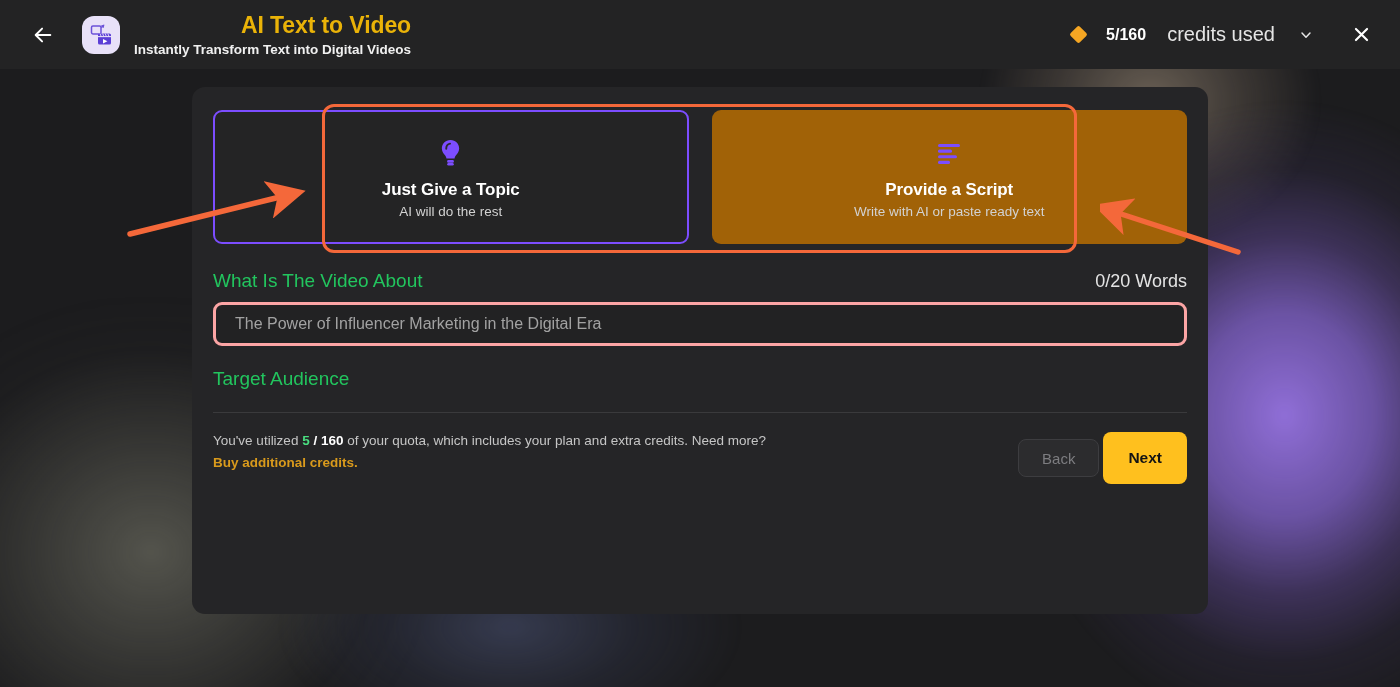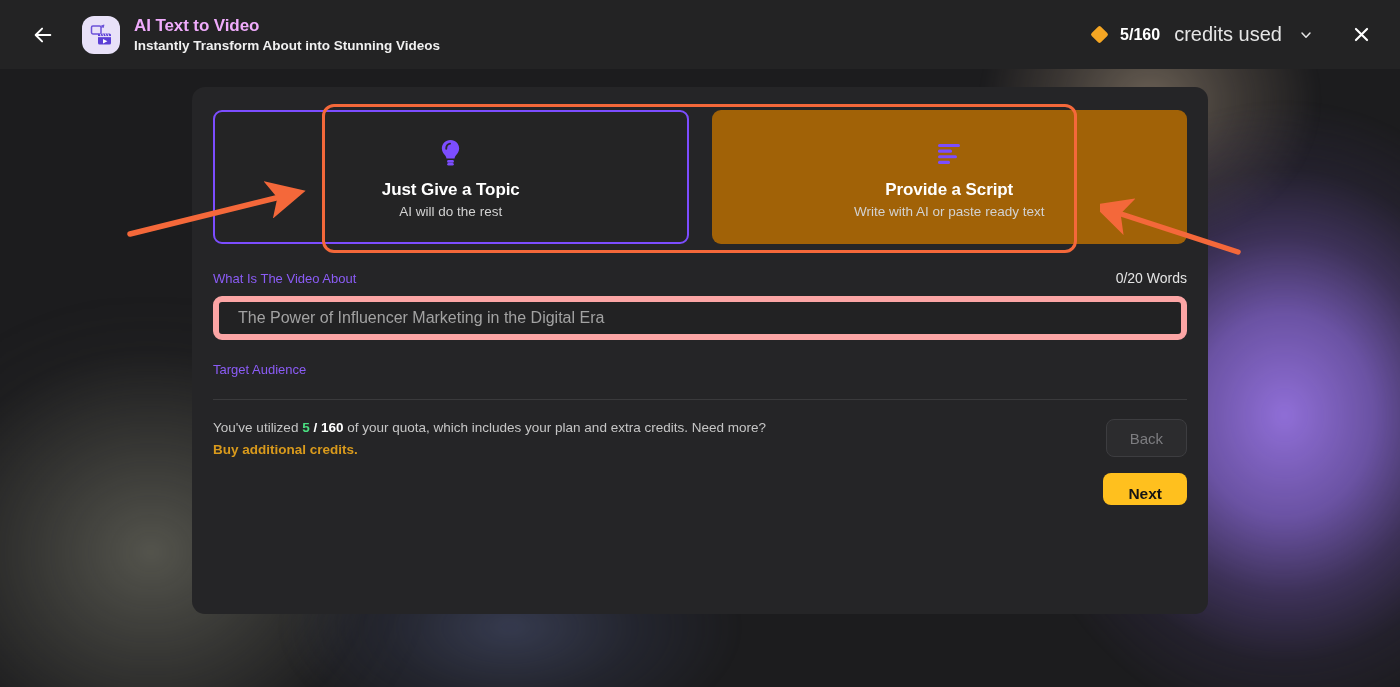--- a/index.html
+++ b/index.html
@@ -97,43 +97,44 @@
   .logo-badge {
     width: 38px; height: 38px;
     margin-left: 22px;
     border-radius: 12px;
     background: #e8e1f8;
     display: flex; align-items: center; justify-content: center;
     flex: 0 0 auto;
   }
   .title-block { margin-left: 14px; }
   .app-title {
-    font-size: 17px;
-    font-weight: bold;
-    color: #f0abfc;
+    font-size: 23px;
+    font-weight: bold;
+    color: #eab308;
     letter-spacing: -0.1px;
     line-height: 1.25;
+    text-align: right;
   }
   .app-sub {
     font-size: 13.5px;
     font-weight: bold;
     color: #f0f0f0;
     line-height: 1.3;
     margin-top: 1px;
   }
   .header-right {
     margin-left: auto;
     display: flex;
     align-items: center;
     padding-right: 26px;
   }
   .credit-chip {
     display: flex;
     align-items: center;
-    gap: 14px;
+    gap: 21px;
     cursor: pointer;
   }
   .diamond {
     width: 13px; height: 13px;
     background: #f5a623;
     transform: rotate(45deg);
     border-radius: 2px;
     flex: 0 0 auto;
   }
   .credit-count {
@@ -226,33 +227,33 @@
   }
 
   
   .field-head {
     display: flex;
     align-items: baseline;
     justify-content: space-between;
     margin-top: 26px;
   }
   .field-label {
-    font-size: 13px;
-    color: #8b5cf6;
+    font-size: 19px;
+    color: #22c55e;
   }
   .word-count {
-    font-size: 14px;
+    font-size: 18px;
     color: #e4e4e4;
   }
   .text-input {
     margin-top: 10px;
     width: 100%;
     height: 44px;
     background: #222223;
-    border: 6px solid #fca5a5;
+    border: 3px solid #fca5a5;
     border-radius: 9px;
     padding: 0 19px;
     font-family: "Liberation Sans", sans-serif;
     font-size: 16px;
     color: #f0f0f0;
     outline: none;
   }
   .text-input::placeholder { color: #a2a2a2; }
 
   .field-label-2 { margin-top: 22px; display:block; }
@@ -294,38 +295,37 @@
   .q-used { color: #4ade80; font-weight: bold; }
   .q-total { color: #ffffff; font-weight: bold; }
   .q-link {
     color: #d99a1c;
     cursor: pointer;
     display: block;
     font-weight: bold;
   }
   .btn-row {
     display: flex;
-    align-items: flex-end;
-    gap: 16px;
+    align-items: center;
+    gap: 4px;
     margin-top: 2px;
-    flex-direction: column;
   }
   .btn-back {
     height: 38px;
     padding: 0 23px;
     background: #2c2c2e;
     border: 1px solid #3d3d40;
     border-radius: 8px;
     color: #7d7d80;
     font-size: 15px;
     font-family: "Liberation Sans", sans-serif;
     cursor: pointer;
   }
   .btn-next {
-    height: 32px;
+    height: 52px;
     padding: 12px 25px;
     background: #ffc01e;
     border: none;
     border-radius: 8px;
     color: #141414;
     font-size: 15.5px;
     font-weight: bold;
     font-family: "Liberation Sans", sans-serif;
     cursor: pointer;
   }
@@ -363,21 +363,21 @@
         <path d="M12.5 4.2 L14.8 2.2 M14.8 2.2 L14.2 4.4 M14.8 2.2 L12.8 2.8" stroke="#6b52d8" stroke-width="1.2" fill="none" stroke-linecap="round"></path>
         <rect x="9" y="10.5" width="13" height="11" rx="1.6" fill="#5b3fd6"></rect>
         <path d="M9 13.6 H22" stroke="#e8e1f8" stroke-width="1.1"></path>
         <path d="M11 10.5 L12.2 13.6 M13.6 10.5 L14.8 13.6 M16.2 10.5 L17.4 13.6 M18.8 10.5 L20 13.6" stroke="#e8e1f8" stroke-width="0.9"></path>
         <path d="M14 16 L18.4 18.2 L14 20.4 Z" fill="#ffffff"></path>
       </svg>
     </div>
 
     <div class="title-block">
       <div class="app-title">AI Text to Video</div>
-      <div class="app-sub">Instantly Transform About into Stunning Videos</div>
+      <div class="app-sub">Instantly Transform Text into Digital Videos</div>
     </div>
 
     <div class="header-right">
       <div class="credit-chip">
         <span class="diamond"></span>
         <span class="credit-count">5/160</span>
         <span class="credit-label">credits used</span>
         <span class="chev">
           <svg width="16" height="16" viewBox="0 0 24 24">
             <path d="M6 9 L12 15.5 L18 9" fill="none" stroke="#e6e6e6" stroke-width="2.2" stroke-linecap="round" stroke-linejoin="round"></path>

